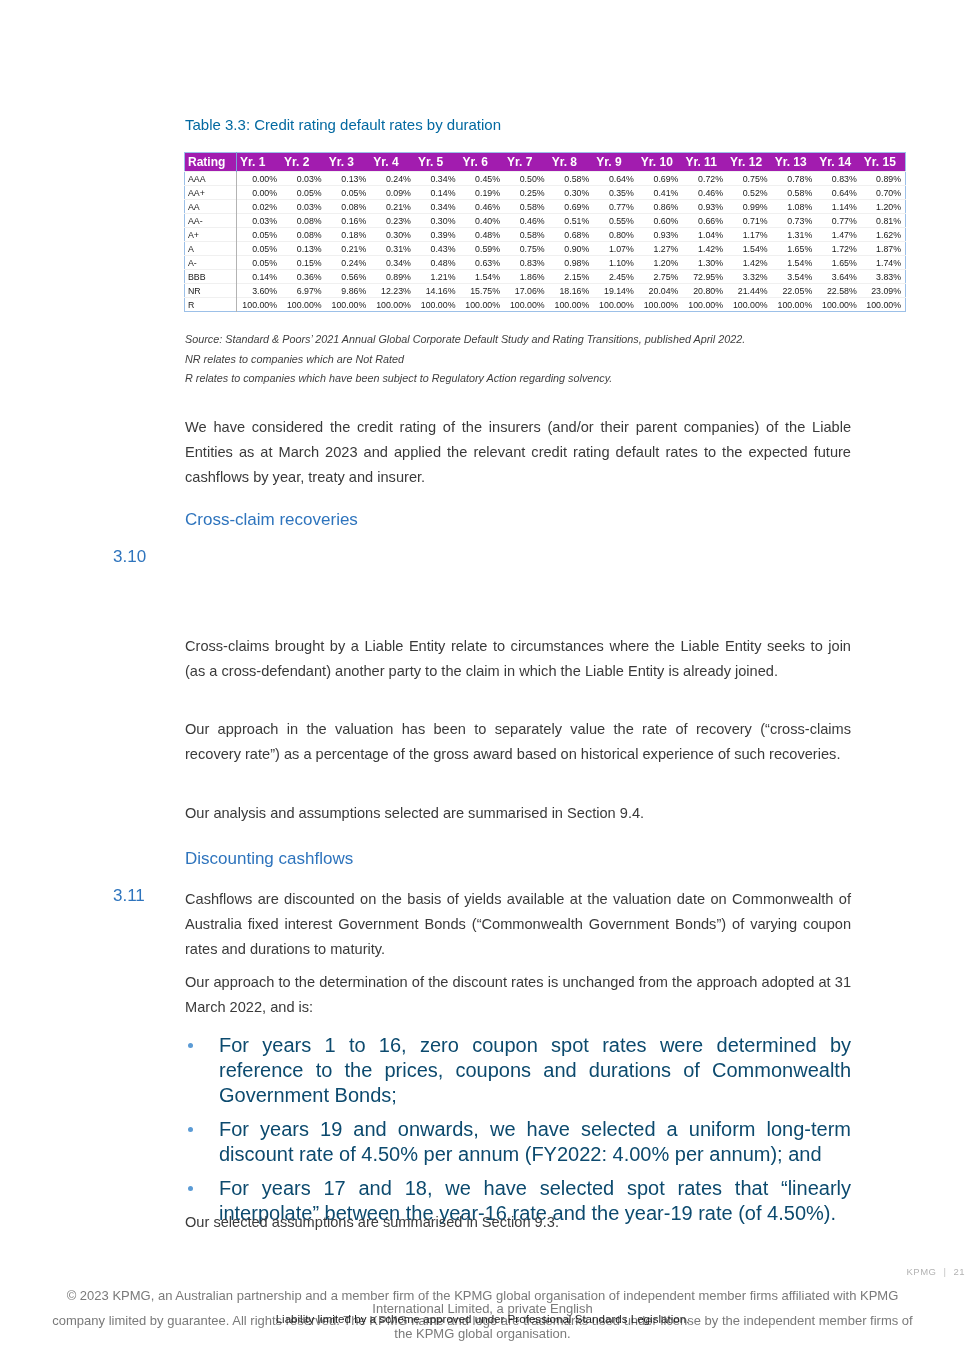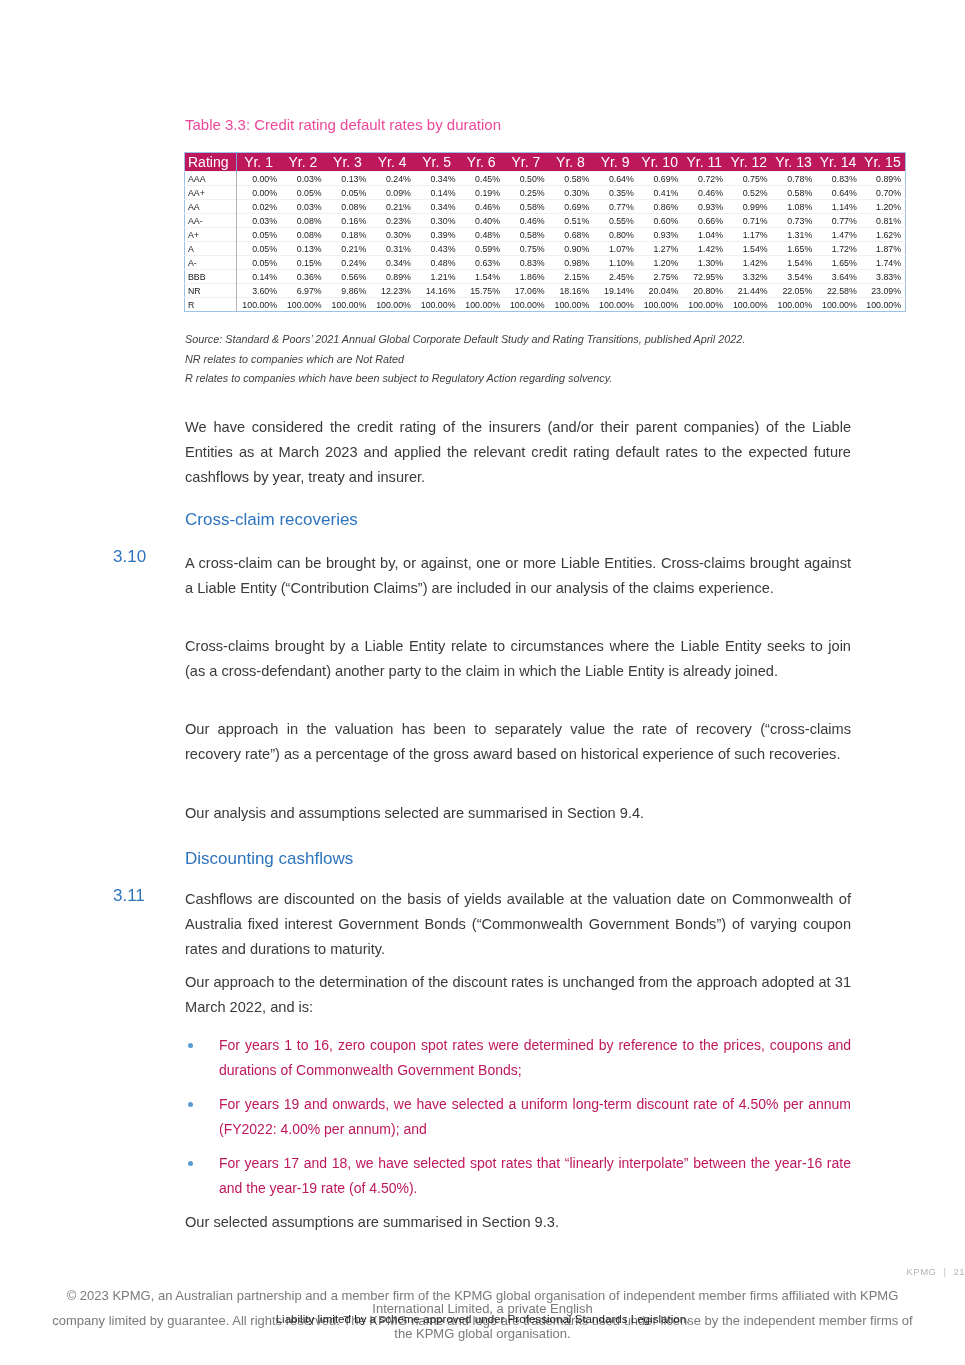--- a/index.html
+++ b/index.html
@@ -5,33 +5,33 @@
   html,body { margin:0; padding:0; background:#ffffff; }
   .page {
     position:relative;
     width:965px; height:1365px;
     background:#ffffff;
     font-family:"Liberation Sans", sans-serif;
     overflow:hidden;
   }
   .table-title {
     position:absolute; left:185px; top:116px;
-    font-size:15px; color:#ec4899; font-weight:400;
+    font-size:15px; color:#0369a1; font-weight:400;
   }
   table.ratings {
     position:absolute; left:184px; top:152px; width:722px;
     border-collapse:collapse; table-layout:fixed;
     border:1px solid #9cc0e8;
   }
   table.ratings th {
-    background:#be185d; color:#ffffff; font-weight:normal;
-    font-size:14px; height:16px; padding:1px 4px 1px 3px;
+    background:#a21caf; color:#ffffff; font-weight:bold;
+    font-size:12px; height:16px; padding:1px 4px 1px 3px;
     text-align:left; white-space:nowrap;
   }
-  table.ratings th.num { text-align:center;margin-left:16px; }
+  table.ratings th.num { text-align:left;margin-left:16px; }
   table.ratings th:first-child { width:44px; border-right:1px solid #7fa3d8; }
   table.ratings td {
     font-size:8.8px; color:#1a1a1a; height:13px;
     padding:0 4px 0 3px; border-top:1px solid #f0f0f0;
     white-space:nowrap; background:#ffffff;
   }
   table.ratings td.num { text-align:right; }
   table.ratings td:first-child { border-right:1px solid #b3b3b3; }
   .source-notes {
     position:absolute; left:185px; top:330px; width:722px;
@@ -49,21 +49,21 @@
   .sec-title {
     position:absolute; left:185px;
     font-size:17px; color:#2e74bd; font-weight:400;
   }
   ul.bullets {
     position:absolute; left:185px; top:1033px; width:666px;
     list-style:none; margin:0; padding:0;
   }
   ul.bullets li {
     position:relative; padding-left:34px; margin-bottom:9px;
-    font-size:14px; line-height:25px; color:#be185d; text-align:justify;
+    font-size:20px; line-height:25px; color:#0c4a6e; text-align:justify;
   }
   ul.bullets li .dot {
     position:absolute; left:3px; top:10px;
     width:5px; height:5px; border-radius:50%; background:#5b9bd5;
   }
   .footer-page {
     position:absolute; top:1266px; left:0; width:100%;
     text-align:right; font-size:9.5px; color:#b3b3b3; letter-spacing:0.5px;
   }
   .footer-page .sep { margin:0 7px; color:#c4c4c4; }
@@ -292,21 +292,20 @@
     <div>Source: Standard &amp; Poors’ 2021 Annual Global Corporate Default Study and Rating Transitions, published April 2022.</div>
     <div>NR relates to companies which are Not Rated</div>
     <div>R relates to companies which have been subject to Regulatory Action regarding solvency.</div>
   </div>
 
   <div class="para" style="top:415px;">We have considered the credit rating of the insurers (and/or their parent companies) of the Liable Entities as at March 2023 and applied the relevant credit rating default rates to the expected future cashflows by year, treaty and insurer.</div>
 
   <div class="sec-num" style="top:510px;">3.10</div>
   <div class="sec-title" style="top:510px;">Cross-claim recoveries</div>
 
-  <div class="para" style="top:551px;">A cross-claim can be brought by, or against, one or more Liable Entities. Cross-claims brought against a Liable Entity (“Contribution Claims”) are included in our analysis of the claims experience.</div>
   <div class="para" style="top:634px;">Cross-claims brought by a Liable Entity relate to circumstances where the Liable Entity seeks to join (as a cross-defendant) another party to the claim in which the Liable Entity is already joined.</div>
   <div class="para" style="top:717px;">Our approach in the valuation has been to separately value the rate of recovery (“cross-claims recovery rate”) as a percentage of the gross award based on historical experience of such recoveries.</div>
   <div class="para" style="top:801px;">Our analysis and assumptions selected are summarised in Section 9.4.</div>
 
   <div class="sec-num" style="top:849px;">3.11</div>
   <div class="sec-title" style="top:849px;">Discounting cashflows</div>
 
   <div class="para" style="top:887px;">Cashflows are discounted on the basis of yields available at the valuation date on Commonwealth of Australia fixed interest Government Bonds (“Commonwealth Government Bonds”) of varying coupon rates and durations to maturity.</div>
   <div class="para" style="top:970px;">Our approach to the determination of the discount rates is unchanged from the approach adopted at 31 March 2022, and is:</div>
 

